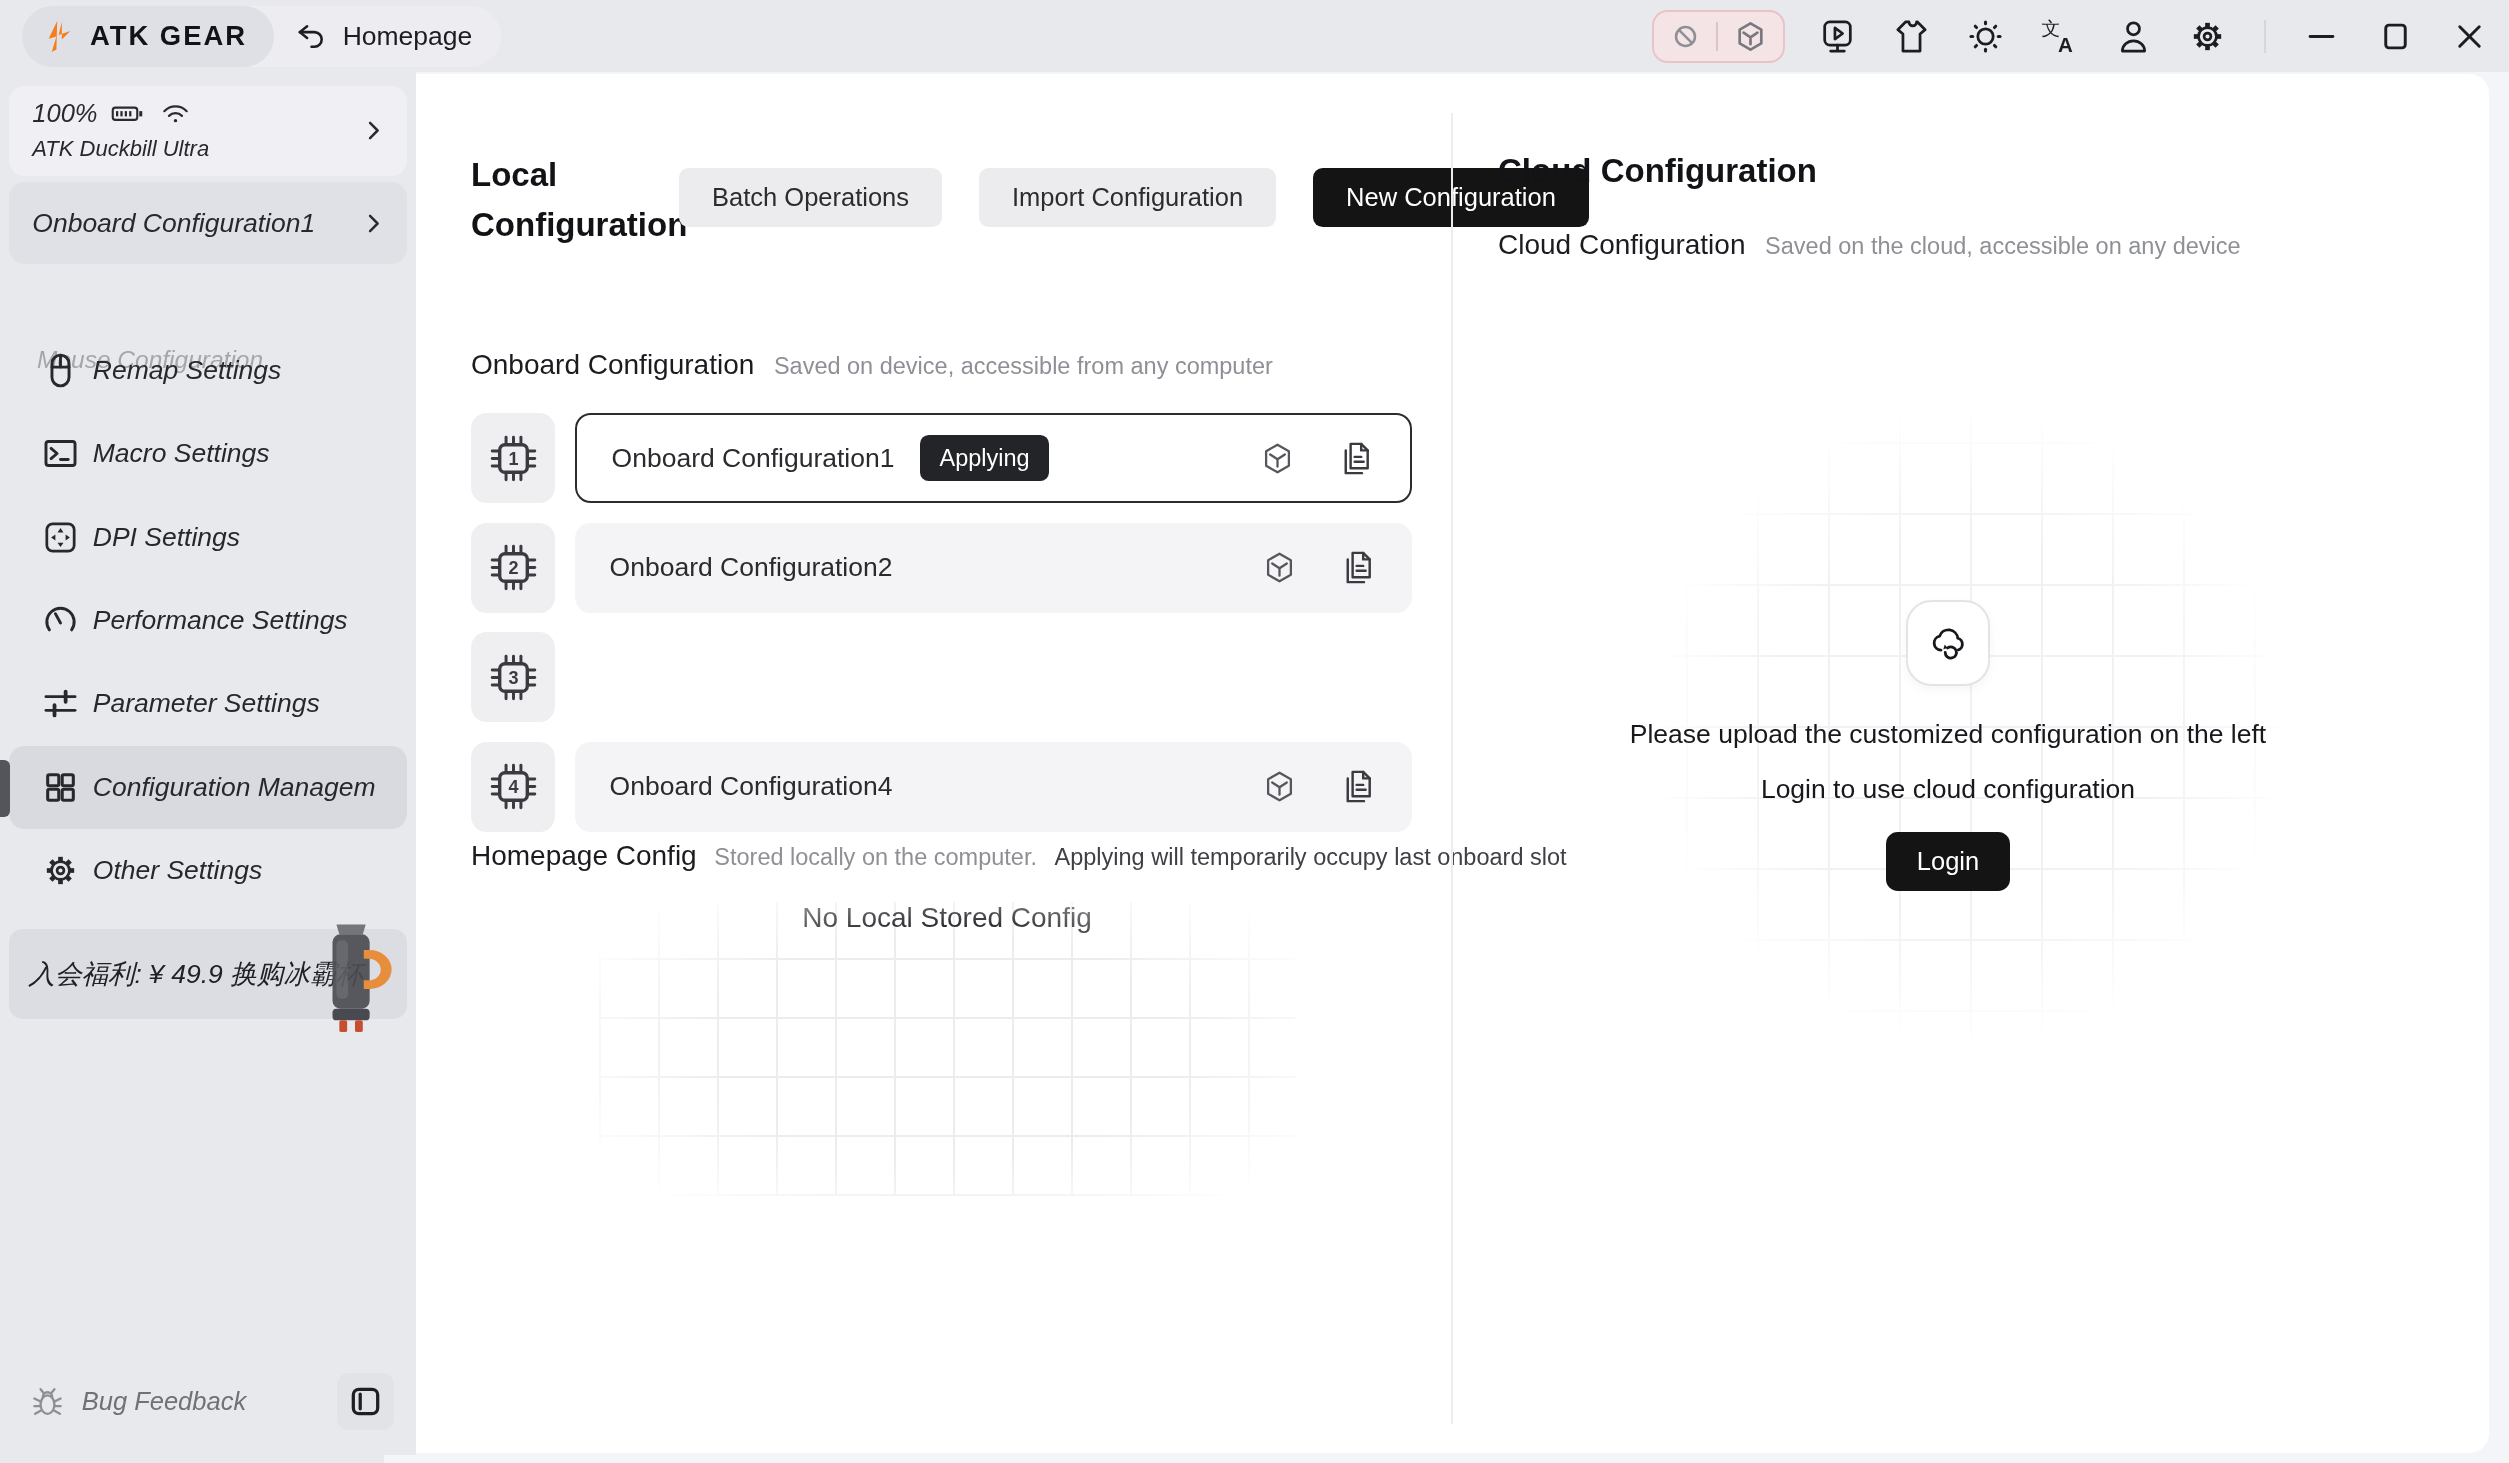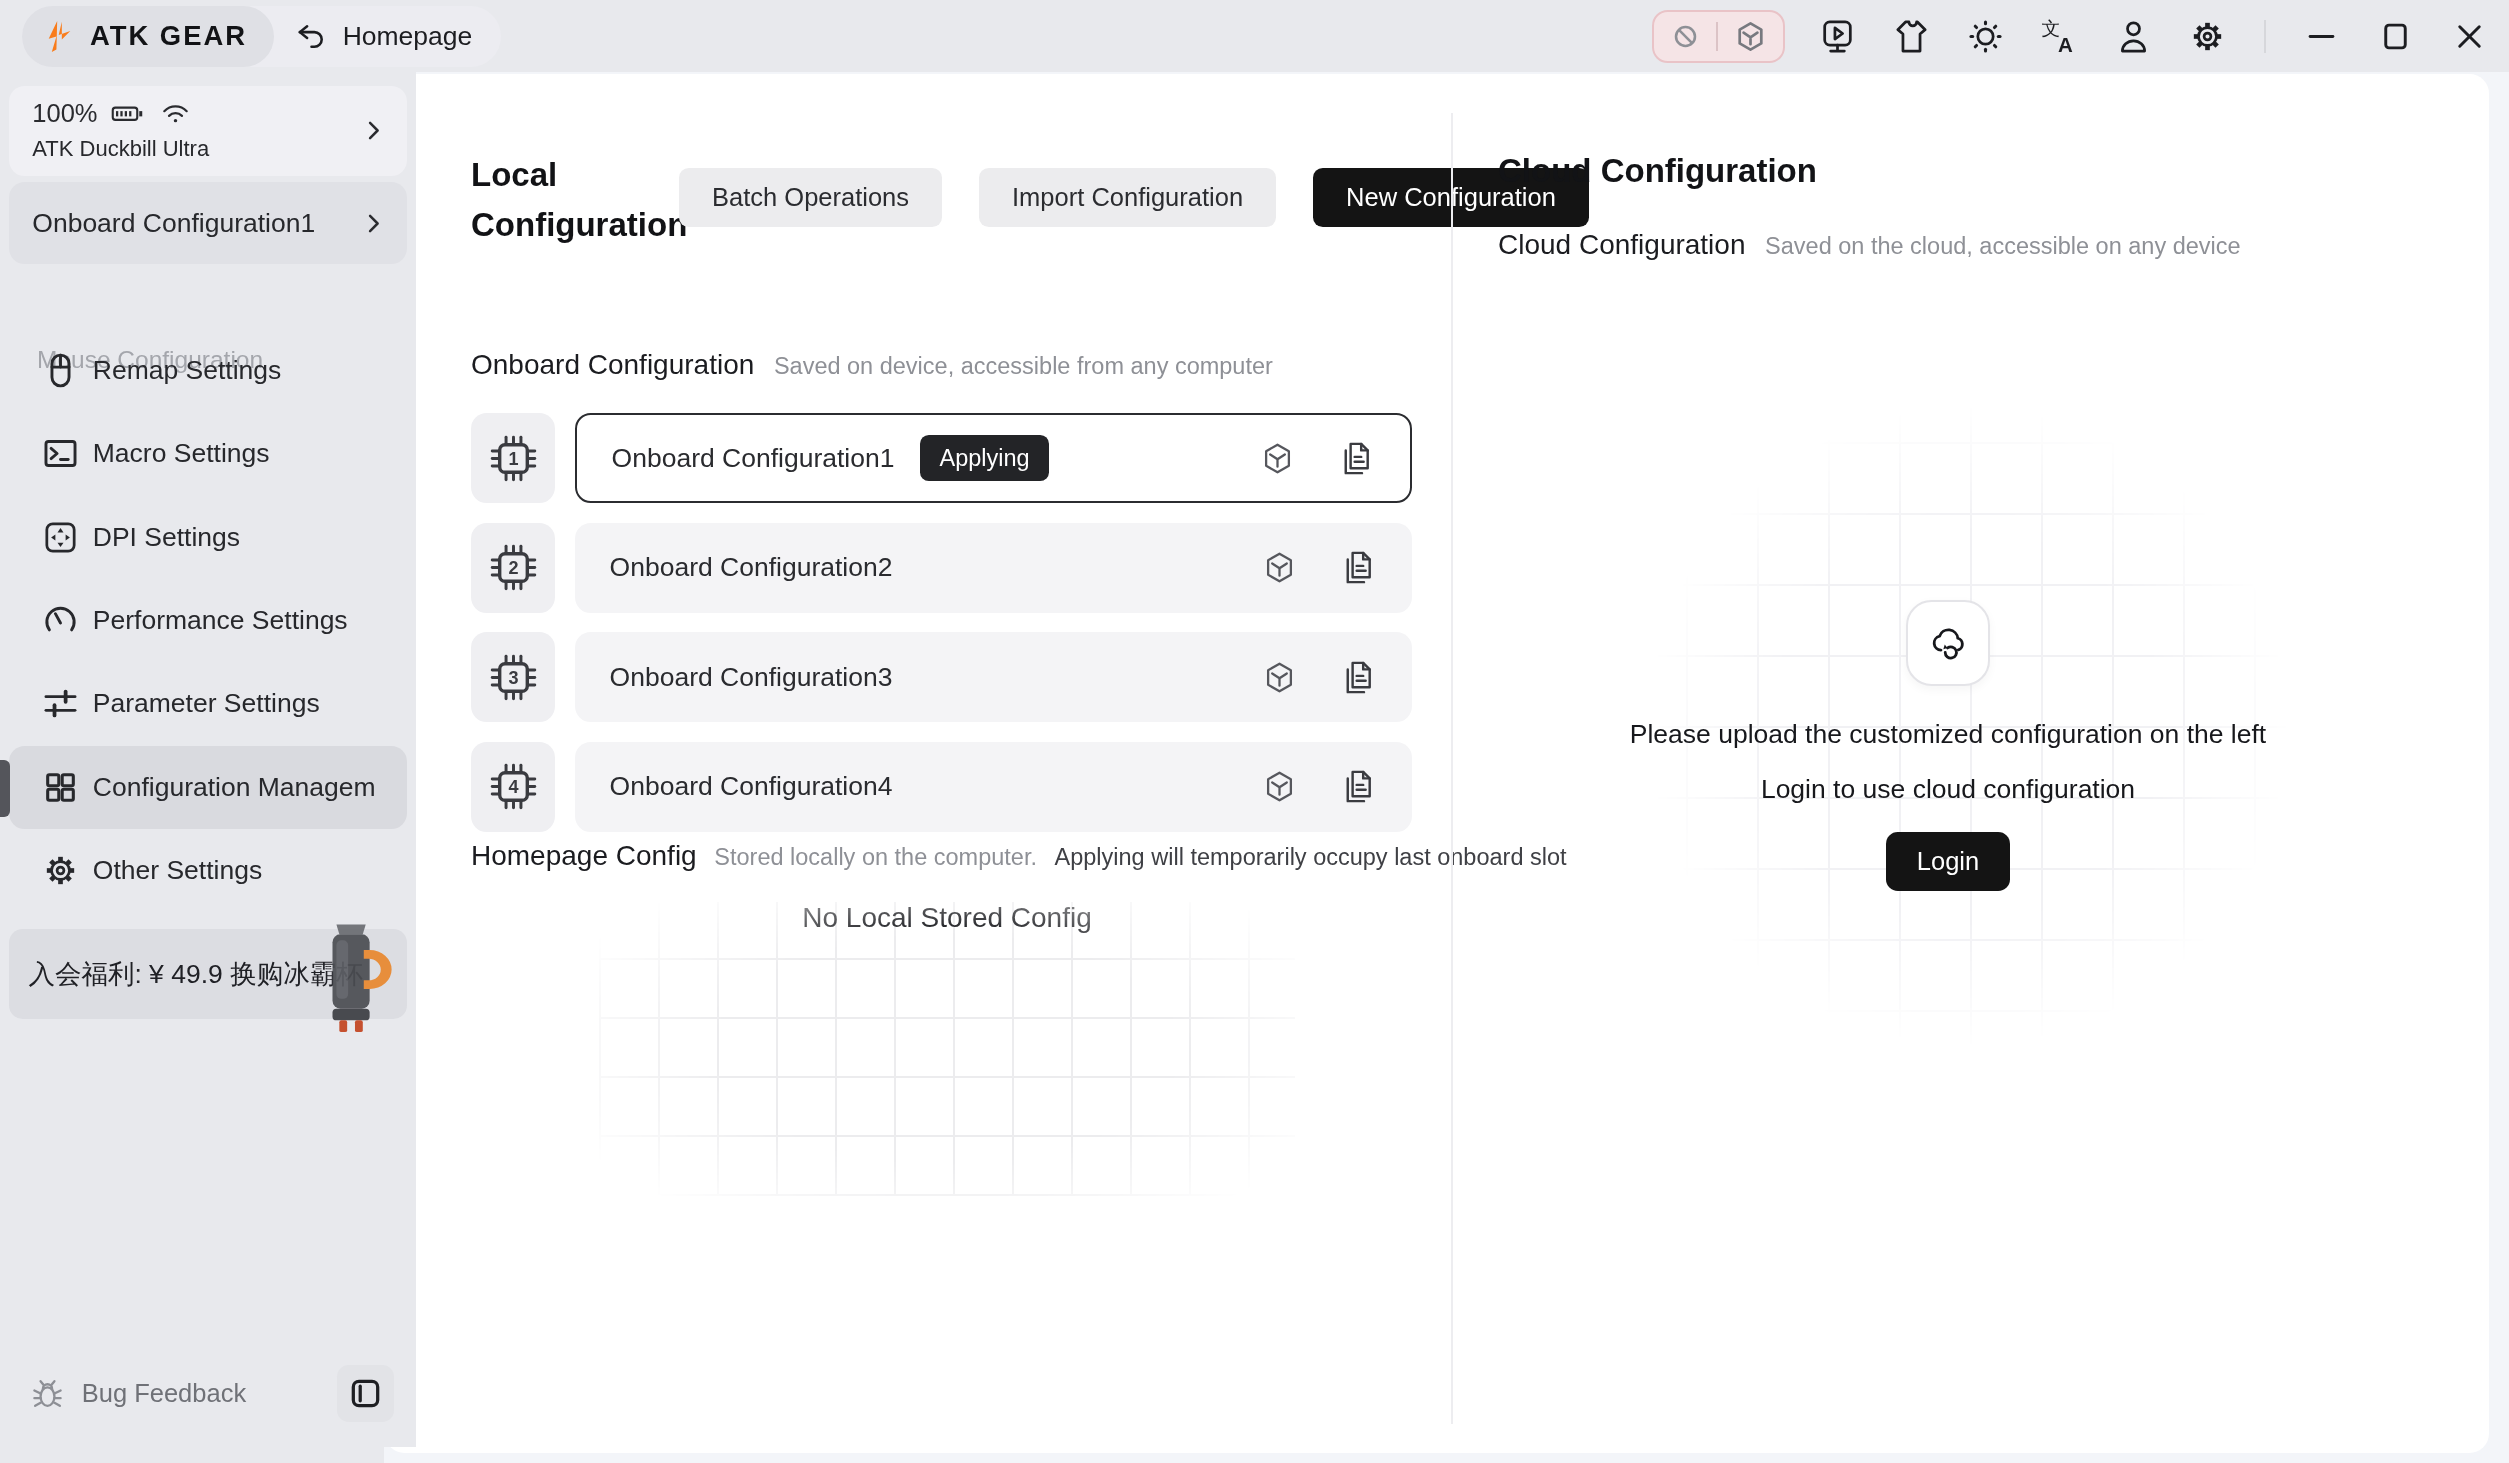--- a/index.html
+++ b/index.html
@@ -21,21 +21,21 @@
 
   .top-right { display:flex; align-items:center; gap:31px; }
   .perm-pill { display:flex; align-items:center; background:#f5e4e6; border:2px solid #e9c3c7; border-radius:15.7px;
                height:53px; padding:0 13.7px; gap:13.7px; color:#8e9096; }
   .perm-divider { width:2px; height:29px; background:#dcc3c6; }
   .tb-btn { width:43px; height:43px; cursor:pointer; }
   .win-divider { width:2px; height:33px; background:#d6d7db; margin:0 3.9px; }
   .win-btn { width:43px; height:43px; cursor:pointer; display:flex; align-items:center; justify-content:center; color:#1c1d21; }
 
   
-  .sidebar { position:absolute; left:0; top:72px; width:416px; bottom:16px; background:#e8e9ed; z-index:4; }
+  .sidebar { position:absolute; left:0; top:72px; width:416px; bottom:8px; background:#e8e9ed; z-index:4;font-style:italic; }
   .side-card { position:absolute; left:8.8px; right:8.8px; border-radius:15.7px; }
   .device-card { top:13.7px; height:90px; background:#f0f0f4; display:flex; align-items:center; padding:0 17.6px 0 23.5px; cursor:pointer; }
   .device-meta { flex:1; }
   .device-top { display:flex; align-items:center; gap:13.7px; }
   .battery-label { font-size:25.5px; color:#2a2b2f; }
   .device-name { font-size:22px; color:#27282c; margin-top:7.8px; }
   .cfg-card { top:110px; height:82px; background:#e0e1e6; display:flex; align-items:center; padding:0 17.6px 0 23.5px; cursor:pointer; }
   .cfg-label { flex:1; font-size:26.5px; color:#27282c; }
 
   .section-label { position:absolute; left:37px; top:274px; font-size:24.5px; color:#a4a6ac; }
@@ -538,40 +538,20 @@
                 <line x1="4" y1="17" x2="10" y2="17"></line>
                 <line x1="4" y1="24" x2="10" y2="24"></line>
                 <line x1="4" y1="31" x2="10" y2="31"></line>
                 <line x1="38" y1="17" x2="44" y2="17"></line>
                 <line x1="38" y1="24" x2="44" y2="24"></line>
                 <line x1="38" y1="31" x2="44" y2="31"></line>
               </g>
               <text x="24" y="30" text-anchor="middle" font-size="17" font-weight="bold" fill="#3a3b40" stroke="none" font-family="inherit">3</text>
             </svg>
         </div>
-        <div class="row-card">
-          <span class="row-name">Onboard Configuration3</span>
-          <span class="row-icons">
-            <span class="icon">
-              <svg viewBox="0 0 48 48" width="39" height="39" fill="none" stroke="#56575d" stroke-width="2.8" stroke-linejoin="round" stroke-linecap="round">
-                  <path d="M24 7 L38 15 V33 L24 41 L10 33 V15 Z"></path>
-                  <path d="M24 25 V34 M24 25 L15 19 M24 25 L33 19"></path>
-                </svg>
-            </span>
-            <span class="icon">
-              <svg viewBox="0 0 48 48" width="39" height="39" fill="none" stroke="#3a3b40" stroke-width="3" stroke-linejoin="round" stroke-linecap="round">
-                  <path d="M12 14 V42 H32"></path>
-                  <path d="M18 6 H31 L39 14 V36 H18 Z"></path>
-                  <path d="M31 6 V14 H39"></path>
-                  <line x1="23" y1="22" x2="31" y2="22"></line>
-                  <line x1="23" y1="28" x2="34" y2="28"></line>
-                </svg>
-            </span>
-          </span>
-        </div>
       </div>
 
       <div class="slot-row">
         <div class="chip-tile">
           <svg viewBox="0 0 48 48" width="51" height="51" fill="none" stroke="#3a3b40" stroke-width="3.2">
               <rect x="11" y="11" width="26" height="26" rx="5"></rect>
               <g stroke-width="2.8" stroke-linecap="round">
                 <line x1="17" y1="4" x2="17" y2="10"></line>
                 <line x1="24" y1="4" x2="24" y2="10"></line>
                 <line x1="31" y1="4" x2="31" y2="10"></line>

